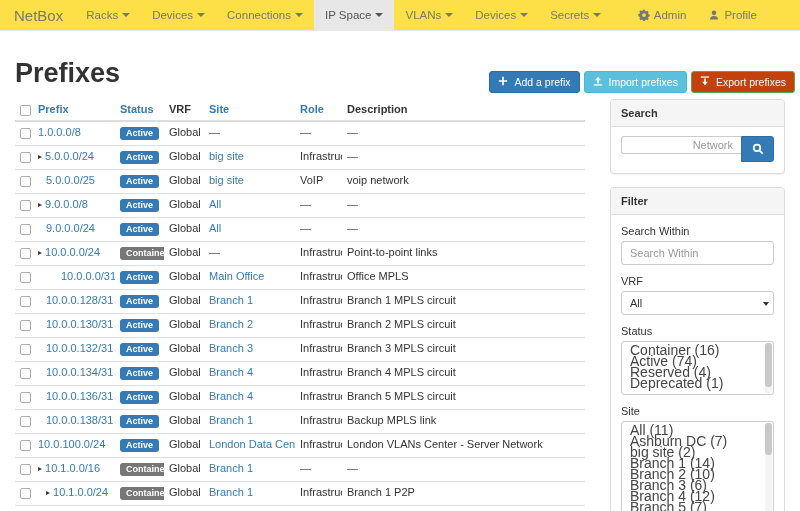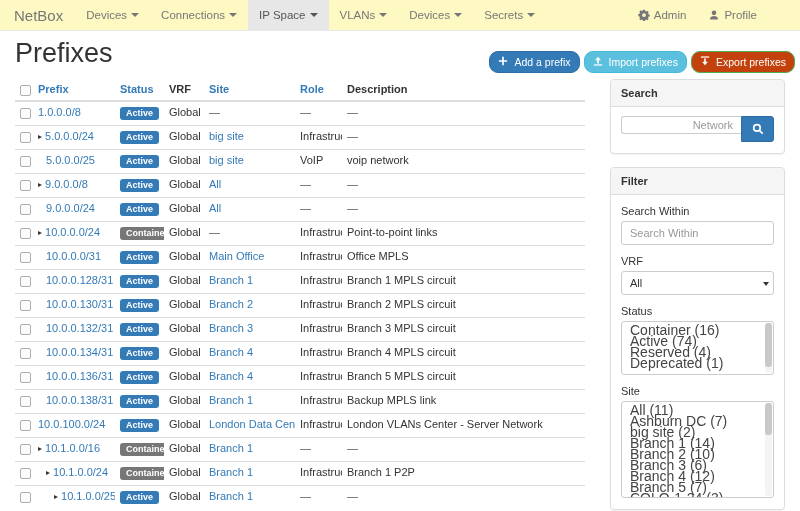--- a/index.html
+++ b/index.html
@@ -5,44 +5,44 @@
   * { box-sizing: border-box; }
   html,body { margin:0; padding:0; }
   body {
     width:800px; height:511px; overflow:hidden;
     font-family:"Liberation Sans", sans-serif;
     background:#fff; color:#333; font-size:11px;
   }
   a { text-decoration:none; }
 
   
-  .navbar { height:31px; background:#fef9c3; border-bottom:1px solid #e7e7e7;
+  .navbar { height:31px; background:#fde047; border-bottom:1px solid #e7e7e7;
             display:flex; align-items:stretch; padding-left:8px; }
   .brand { display:flex; align-items:center; padding:0 12px 0 6px;
            font-size:15px; color:#777; cursor:pointer; }
   .nav-menu { display:flex; align-items:stretch; }
   .nav-item { display:flex; align-items:center; padding:0 11px;
               font-size:11.5px; color:#777; cursor:pointer; }
   .nav-item.active { background:#e7e7e7; color:#555; }
   .caret { display:inline-block; margin-left:4px; width:0; height:0;
            border-top:4px solid; border-left:4px solid transparent;
            border-right:4px solid transparent; }
   .nav-right { margin-left:auto; display:flex; align-items:stretch; padding-right:10px; }
   .nav-right .nav-item { gap:4px; }
   .nav-ico { width:12px; height:12px; display:inline-block; }
   .nav-ico svg { width:12px; height:12px; display:block; }
 
   
   .content { position:relative; padding:0 15px; }
   .actions { position:absolute; top:13px; right:5px; display:flex; gap:4px; }
   .btn { display:inline-flex; align-items:flex-start; gap:4px; color:#fff;
-         font-size:10.5px; padding:4px 8px; border-radius:9px;
+         font-size:10.5px; padding:4px 8px; border-radius:3px;
          border:1px solid rgba(0,0,0,0.12); cursor:pointer; }
   .btn svg { width:10px; height:10px; display:block; }
-  h1.page-title { font-size:27px; font-weight:400; margin:7px 0 10px; color:#333; }
+  h1.page-title { font-size:27px; font-weight:700; margin:27px 0 10px; color:#333; }
 
   
   .main { display:flex; gap:25px; align-items:flex-start; }
   .table-col { width:570px; flex:none; }
   .sidebar   { width:175px; flex:none; }
 
   
   table { width:100%; border-collapse:collapse; table-layout:fixed; font-size:11px; }
   th { text-align:left; padding:4px 5px; border-bottom:2px solid #ddd;
        font-size:11px; color:#333; white-space:nowrap; }
@@ -96,20 +96,24 @@
   .sb-thumb { position:absolute; top:1px; right:1px; width:7px; height:30px;
               background:#c9c9c9; border-radius:3px; cursor:pointer; }
 </style>
 </head>
 <body>
 
 <div class="navbar">
   <div class="brand">NetBox</div>
   <div class="nav-menu">
       <div class="nav-item">
+        <span>Racks</span>
+        <span class="caret"></span>
+      </div>
+      <div class="nav-item">
         <span>Devices</span>
         <span class="caret"></span>
       </div>
       <div class="nav-item">
         <span>Connections</span>
         <span class="caret"></span>
       </div>
       <div class="nav-item active">
         <span>IP Space</span>
         <span class="caret"></span>
@@ -280,21 +284,21 @@
               </td>
               <td><span class="badge" style="background: rgb(119, 119, 119);">Container</span></td>
               <td><span class="plain">Global</span></td>
               <td><span class="dash">—</span></td>
               <td><span class="plain">Infrastructure</span></td>
               <td><span class="plain">Point-to-point links</span></td>
             </tr>
             <tr>
               <td><span class="cb"></span></td>
               <td>
-                <div class="prefix-cell" style="margin-left: 8px;">
+                <div class="prefix-cell" style="margin-left: 23px;">
                   <a class="cell-link">10.0.0.0/31</a>
                 </div>
               </td>
               <td><span class="badge" style="background: rgb(51, 122, 183);">Active</span></td>
               <td><span class="plain">Global</span></td>
               <td><a class="cell-link">Main Office</a></td>
               <td><span class="plain">Infrastructure</span></td>
               <td><span class="plain">Office MPLS</span></td>
             </tr>
             <tr>

